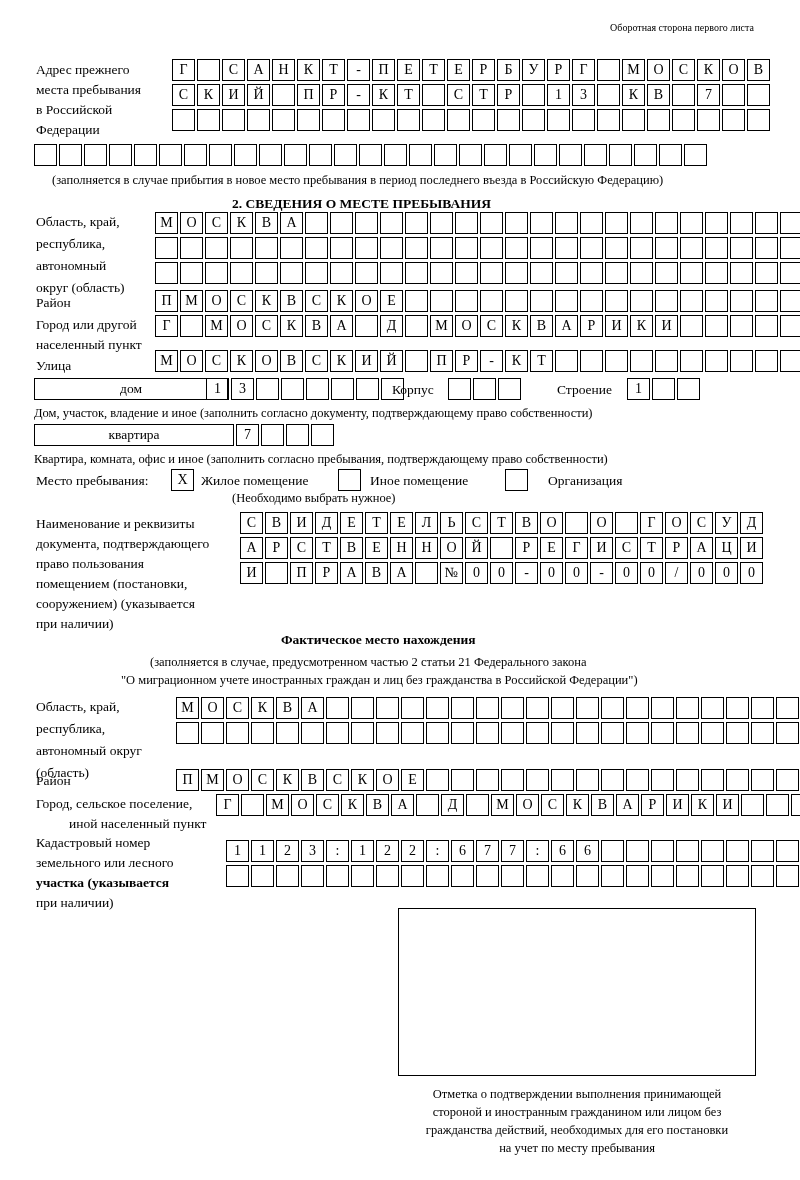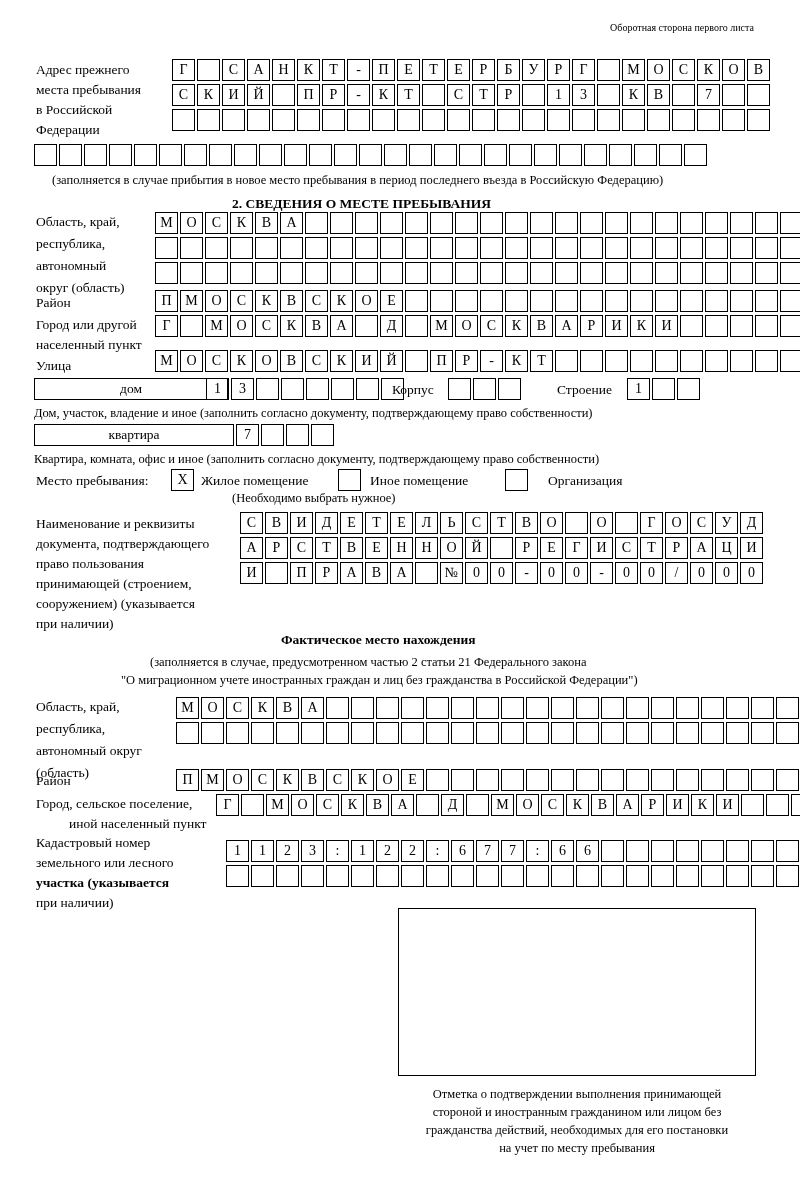--- a/index.html
+++ b/index.html
@@ -410,35 +410,35 @@
     </div>
   <div class="lbl" style="left:34px; top:404px; font-size:12.5px;">Дом, участок, владение и иное (заполнить согласно документу, подтверждающему право собственности)</div>
 
   <div class="box-label" style="left:34px; top:424px; width:200px;">квартира</div>
   <div class="cells" id="s2-flat" style="left:236px; top:424px;">
       <div class="cell">7</div>
       <div class="cell"></div>
       <div class="cell"></div>
       <div class="cell"></div>
     </div>
-  <div class="lbl" style="left:34px; top:450px; font-size:12.5px;">Квартира, комната, офис и иное (заполнить согласно документу, подтверждающему право собственности)</div>
+  <div class="lbl" style="left:34px; top:450px; font-size:12.5px;">Квартира, комната, офис и иное (заполнить согласно пребывания, подтверждающему право собственности)</div>
 
   <div class="lbl" style="left:36px; top:471px;">Место пребывания:</div>
   <div class="chk" style="left:171px; top:469px;">X</div>
   <div class="lbl" style="left:201px; top:471px;">Жилое помещение</div>
   <div class="chk" style="left:338px; top:469px;"></div>
   <div class="lbl" style="left:370px; top:471px;">Иное помещение</div>
   <div class="chk" style="left:505px; top:469px;"></div>
   <div class="lbl" style="left:548px; top:471px;">Организация</div>
   <div class="lbl" style="left:232px; top:489px; font-size:12.5px;">(Необходимо выбрать нужное)</div>
 
   <div class="lbl" style="left:36px; top:514px;">Наименование и реквизиты</div>
   <div class="lbl" style="left:36px; top:534px;">документа, подтверждающего</div>
   <div class="lbl" style="left:36px; top:554px;">право пользования</div>
-  <div class="lbl" style="left:36px; top:574px;">принимающей (строением,</div>
+  <div class="lbl" style="left:36px; top:574px;">помещением (постановки,</div>
   <div class="lbl" style="left:36px; top:594px;">сооружением) (указывается</div>
   <div class="lbl" style="left:36px; top:614px;">при наличии)</div>
 
   <div class="cells" id="s2-doc0" style="left:240px; top:512px;">
       <div class="cell">С</div>
       <div class="cell">В</div>
       <div class="cell">И</div>
       <div class="cell">Д</div>
       <div class="cell">Е</div>
       <div class="cell">Т</div>

